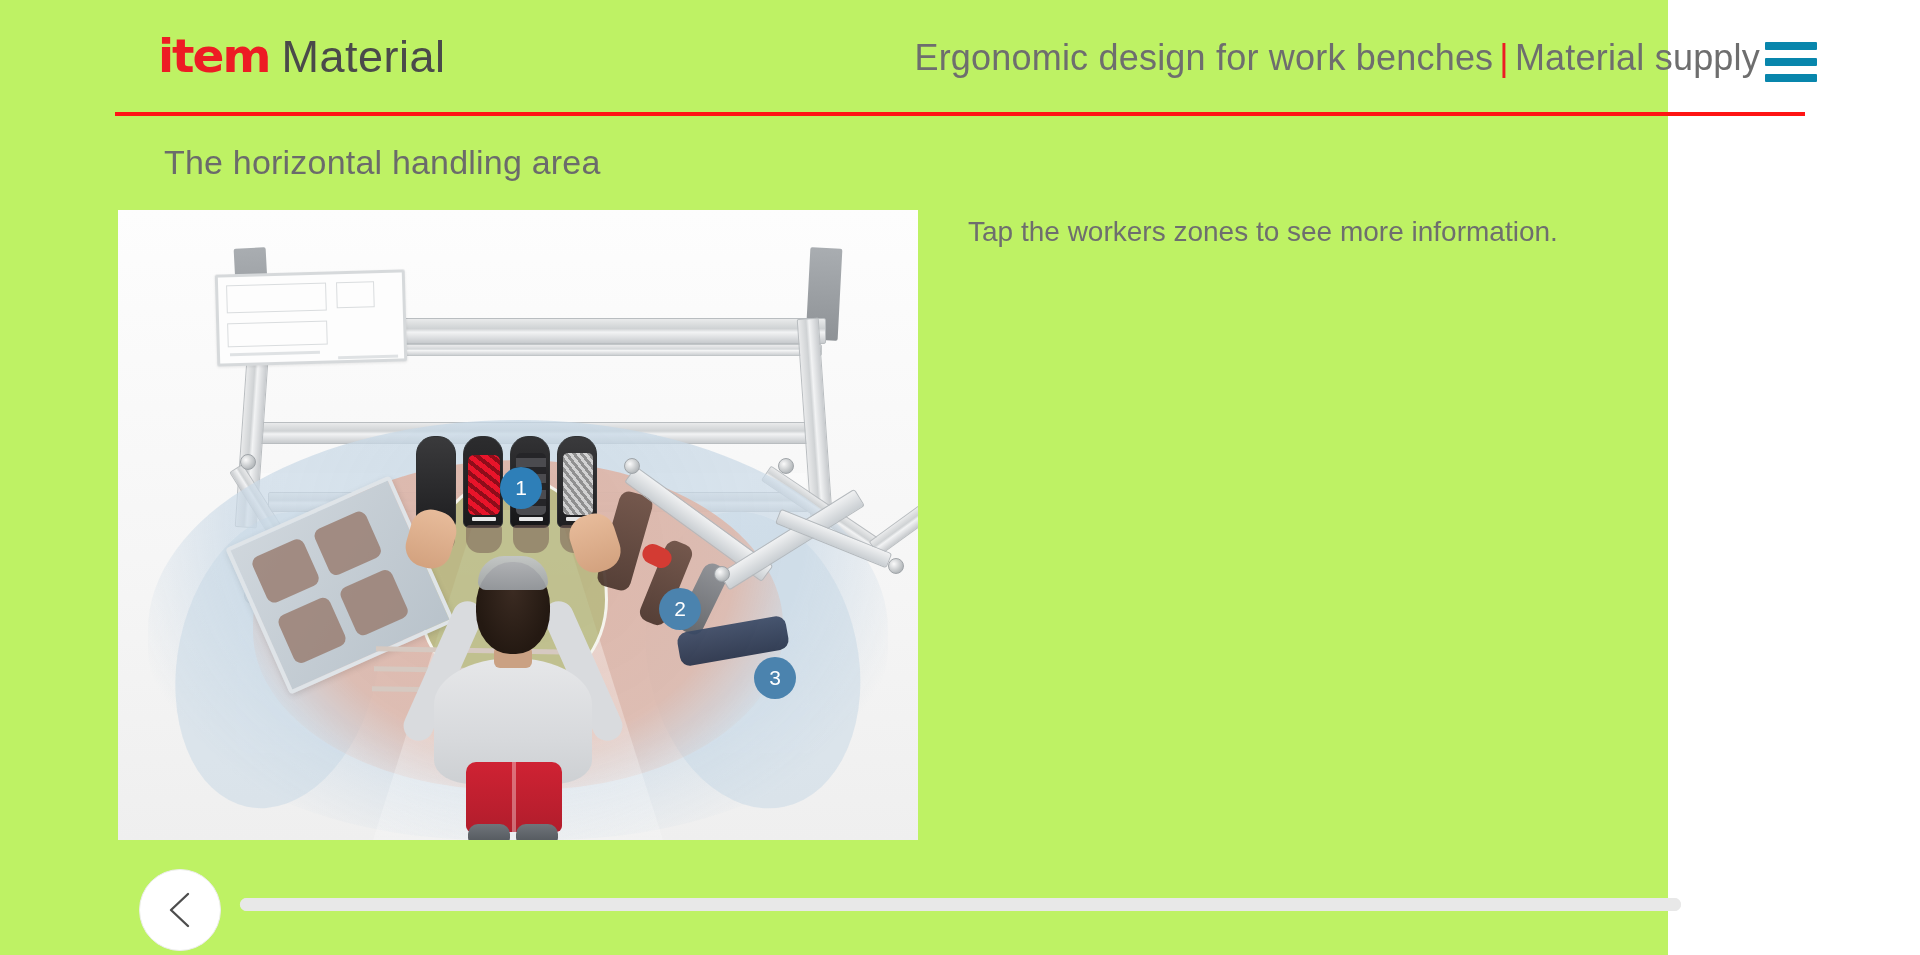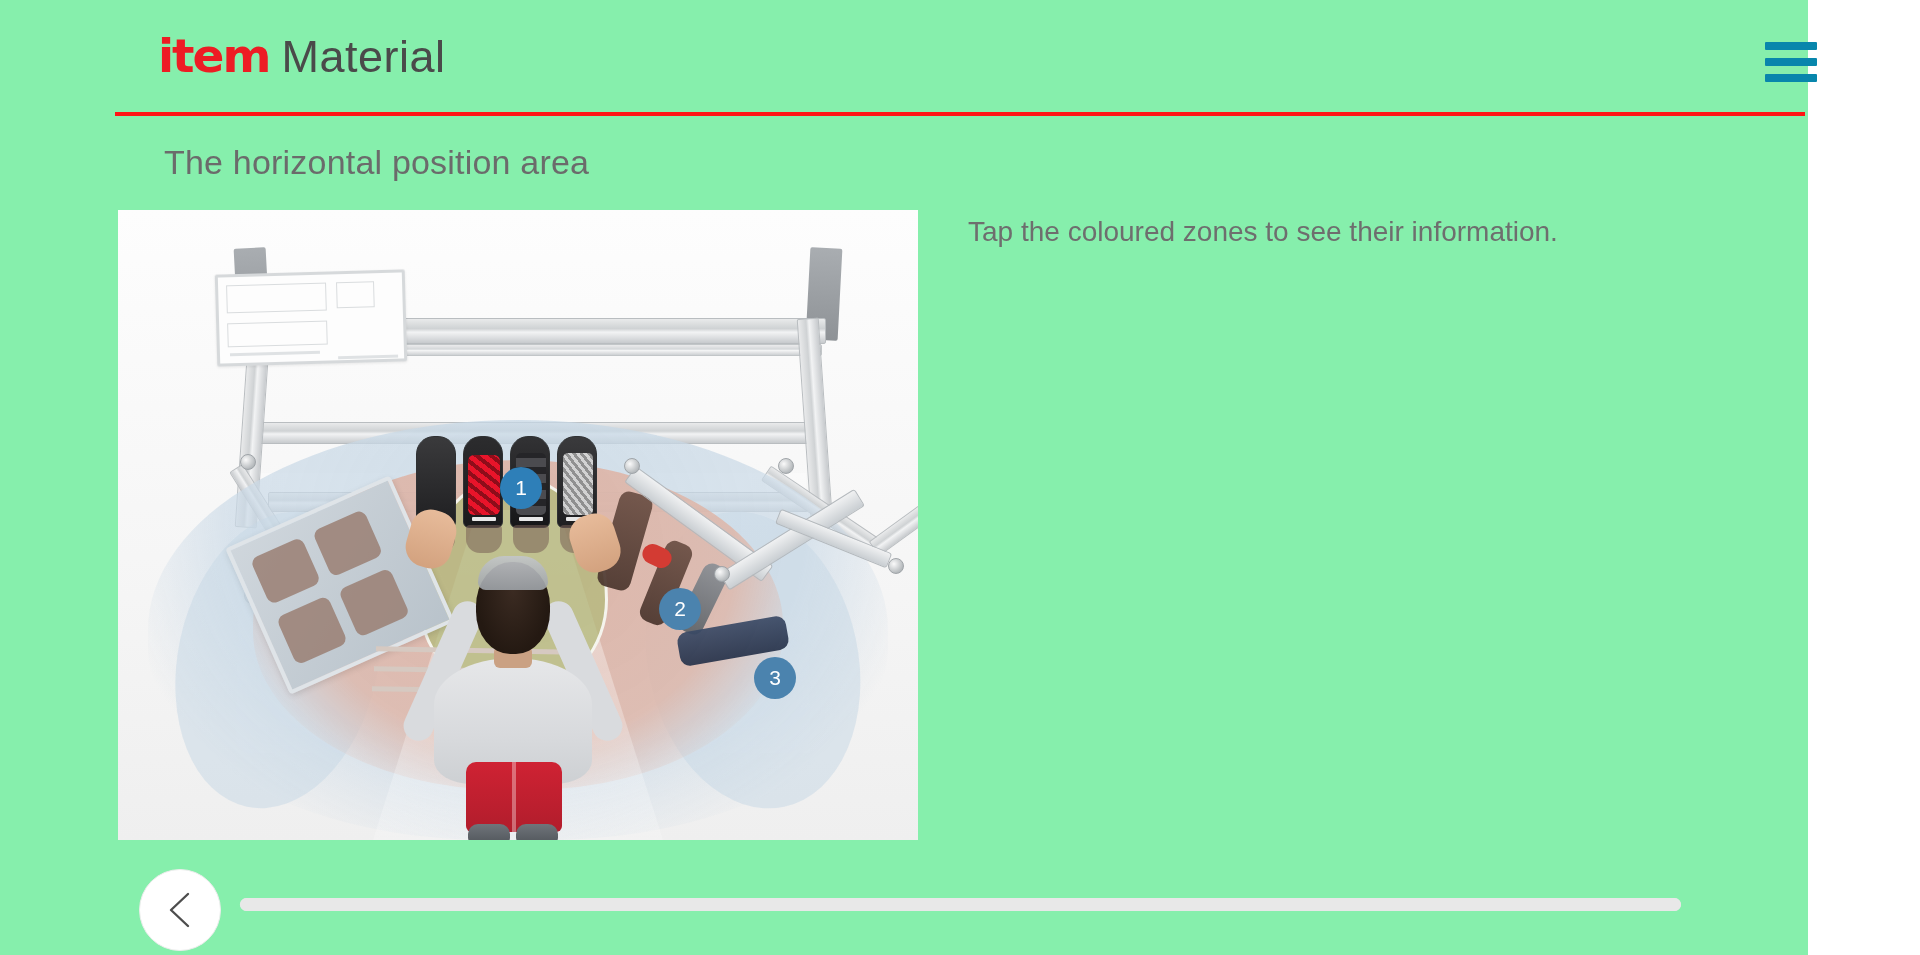--- a/index.html
+++ b/index.html
@@ -2,21 +2,21 @@
 <html><head>
 <meta charset="utf-8">
 <style>
   * { box-sizing: border-box; margin: 0; padding: 0; }
   html, body {
     width: 1920px; height: 955px;
     background: #ffffff;
     font-family: "Liberation Sans", sans-serif;
     overflow: hidden;
   }
-  .page { position: relative; width: 1808px; height: 955px; background: #86efac; }
+  .page { position: relative; width: 1668px; height: 955px; background: #bef264; }
 
   
   .header {
     position: absolute; left: 0; top: 0; width: 1920px; height: 120px;
   }
   .brand {
     position: absolute; left: 158px; top: 28px;
     display: flex; align-items: baseline; gap: 12px;
     white-space: nowrap;
   }
@@ -255,31 +255,34 @@
 
 <div class="page">
 
   <div class="header">
 
     <div class="brand">
       <span class="brand-item">item</span>
       <span class="brand-academy">Material</span>
     </div>
 
+    <div class="header-title">
+      <span>Ergonomic design for work benches</span><span class="sep">|</span><span>Material supply</span>
+    </div>
 
     <div class="hamburger">
       <span></span>
       <span></span>
       <span></span>
     </div>
 
     <div class="header-rule"></div>
   </div>
 
-  <h1 class="page-title">The horizontal position area</h1>
+  <h1 class="page-title">The horizontal handling area</h1>
 
   <div class="media">
     <div class="media-inner">
 
       <div class="floor"></div>
       <div class="tabletop"></div>
 
       <div class="post-cap" style="left:118px;top:38px;width:32px;height:92px;transform:rotate(-3deg);"></div>
       <div class="post-cap" style="left:690px;top:38px;width:32px;height:92px;transform:rotate(3deg);"></div>
 
@@ -380,21 +383,21 @@
         <span>2</span>
       </div>
       <div class="marker" style="left:636px;top:447px;width:42px;height:42px;background:#4B83AE;">
         <span>3</span>
       </div>
 
     </div>
   </div>
 
   <div class="copy">
-    <p>Tap the coloured zones to see their information.</p>
+    <p>Tap the workers zones to see more information.</p>
   </div>
 
   <div class="prev-btn">
     <svg width="30" height="40" viewBox="0 0 30 40">
       <polyline points="23,4 6,20 23,36" fill="none" stroke="#4d4d4d" stroke-width="2.4" stroke-linecap="round" stroke-linejoin="round"></polyline>
     </svg>
   </div>
   <div class="progress-track">
     <div class="progress-fill" style="width:100%"></div>
   </div>

